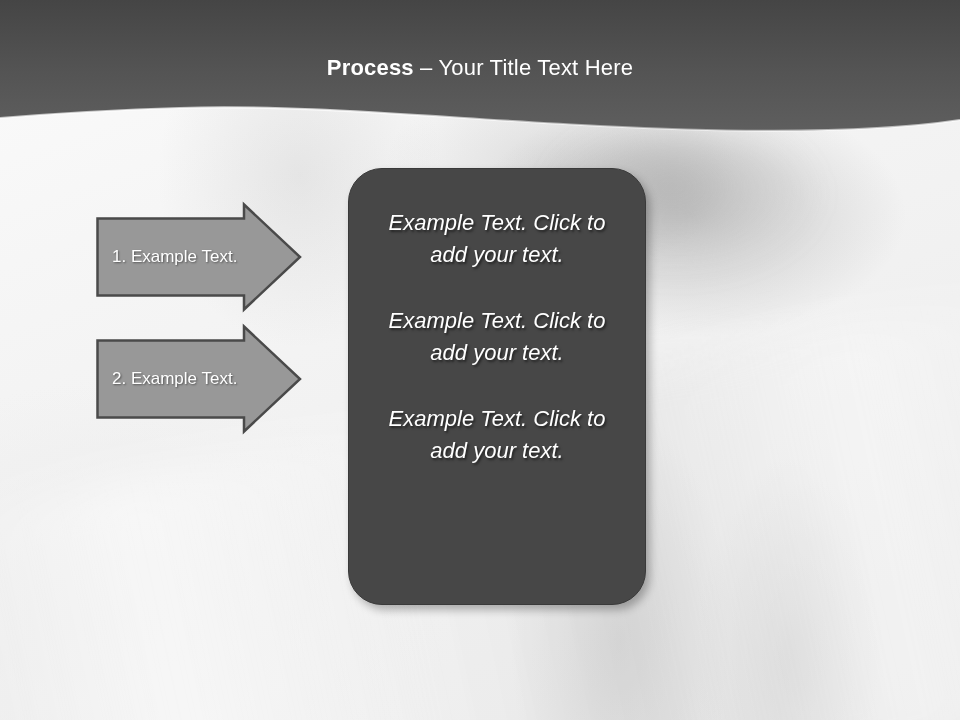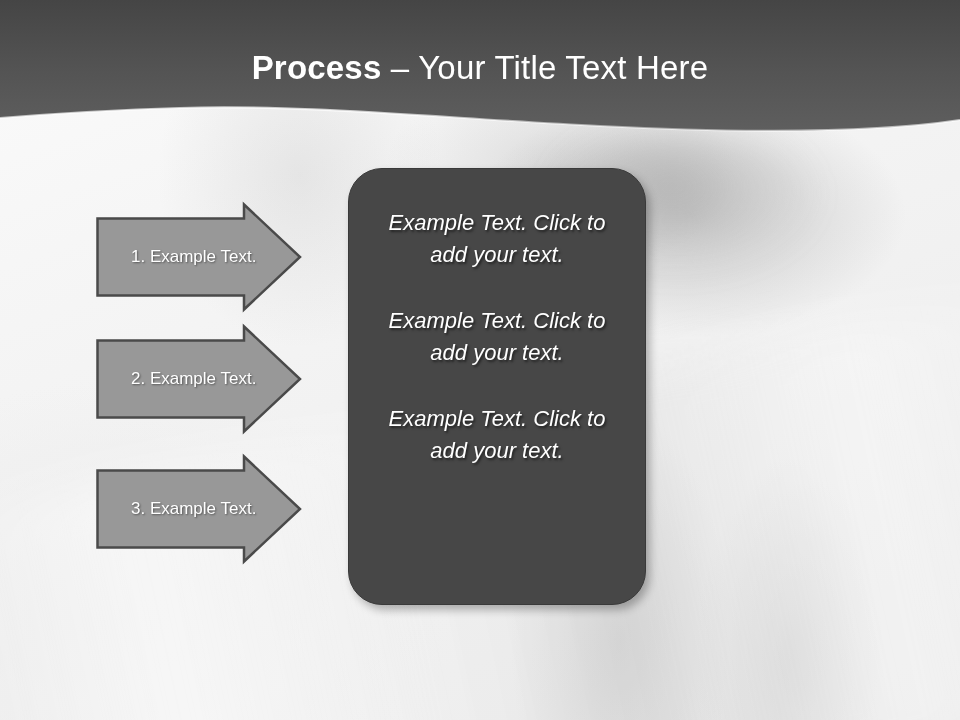--- a/index.html
+++ b/index.html
@@ -67,21 +67,21 @@
     height: 135px;
   }
   .header svg { display: block; }
   .header-title {
     position: absolute;
     left: 0;
     top: 48px;
     width: 960px;
     text-align: center;
     color: #ffffff;
-    font-size: 33px;
+    font-size: 22px;
     line-height: 40px;
     letter-spacing: 0.2px;
     white-space: nowrap;
   }
   .header-title .strong { font-weight: bold; }
   .header-title .light { font-weight: normal; }
 
   
   .arrow {
     position: absolute;
@@ -94,21 +94,21 @@
     width: 100%;
     height: 100%;
     display: flex;
     align-items: center;
     color: #ffffff;
     font-size: 17px;
     text-shadow: 1px 1px 2px rgba(0,0,0,0.45);
     white-space: nowrap;
     pointer-events: none;
   }
-  .arrow-left .arrow-label { padding-left: 24px; margin-left: 11px; }
+  .arrow-left .arrow-label { padding-left: 16px; }
   .arrow-right .arrow-label { padding-left: 36px; }
 
   
   .panel {
     position: absolute;
     left: 348px;
     top: 168px;
     width: 298px;
     height: 437px;
     background: #474747;
@@ -173,26 +173,20 @@
     <div class="arrow-label">1. Example Text.</div>
   </div>
 
   <div class="arrow arrow-left" style="left:96px; top:325px; width:206px; height:108px;text-align:center;">
     <svg width="206" height="108" viewBox="0 0 206 108" xmlns="http://www.w3.org/2000/svg">
       <path d="M1.5,15.5 L148,15.5 L148,1.5 L204,54 L148,106.5 L148,92.5 L1.5,92.5 Z" fill="#989898" stroke="#4a4a4a" stroke-width="2.5" stroke-linejoin="miter"></path>
     </svg>
     <div class="arrow-label">2. Example Text.</div>
   </div>
 
-  <div class="arrow arrow-left" style="left:96px; top:455px; width:206px; height:108px;">
-    <svg width="206" height="108" viewBox="0 0 206 108" xmlns="http://www.w3.org/2000/svg">
-      <path d="M1.5,15.5 L148,15.5 L148,1.5 L204,54 L148,106.5 L148,92.5 L1.5,92.5 Z" fill="#989898" stroke="#4a4a4a" stroke-width="2.5" stroke-linejoin="miter"></path>
-    </svg>
-    <div class="arrow-label">3. Example Text.</div>
-  </div>
 
   <div class="panel">
     <div class="panel-block">Example Text. Click  to add your text.</div>
     <div class="panel-block">Example Text. Click  to add your text.</div>
     <div class="panel-block">Example Text. Click  to add your text.</div>
   </div>
 
 
 </div>
 

